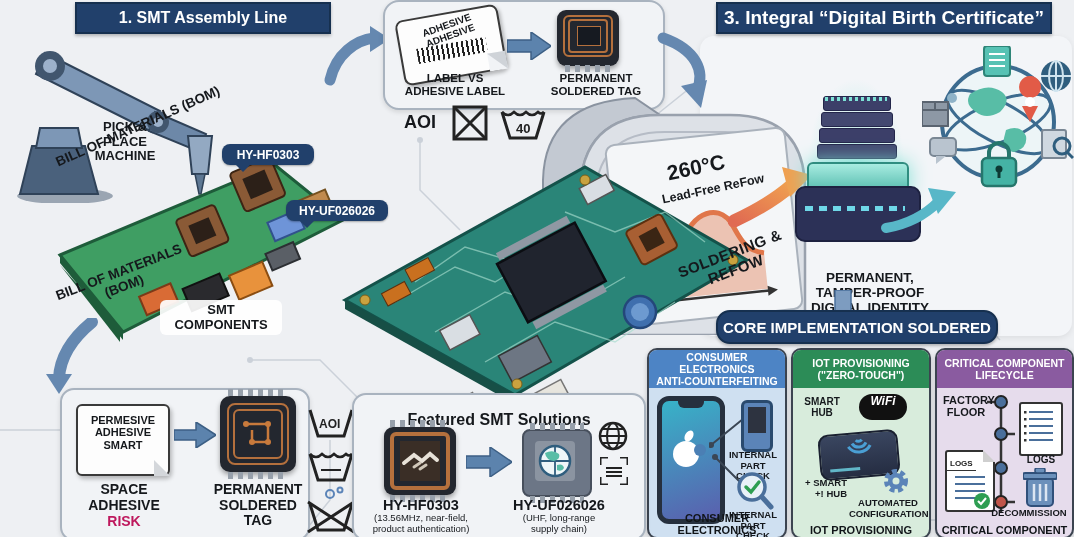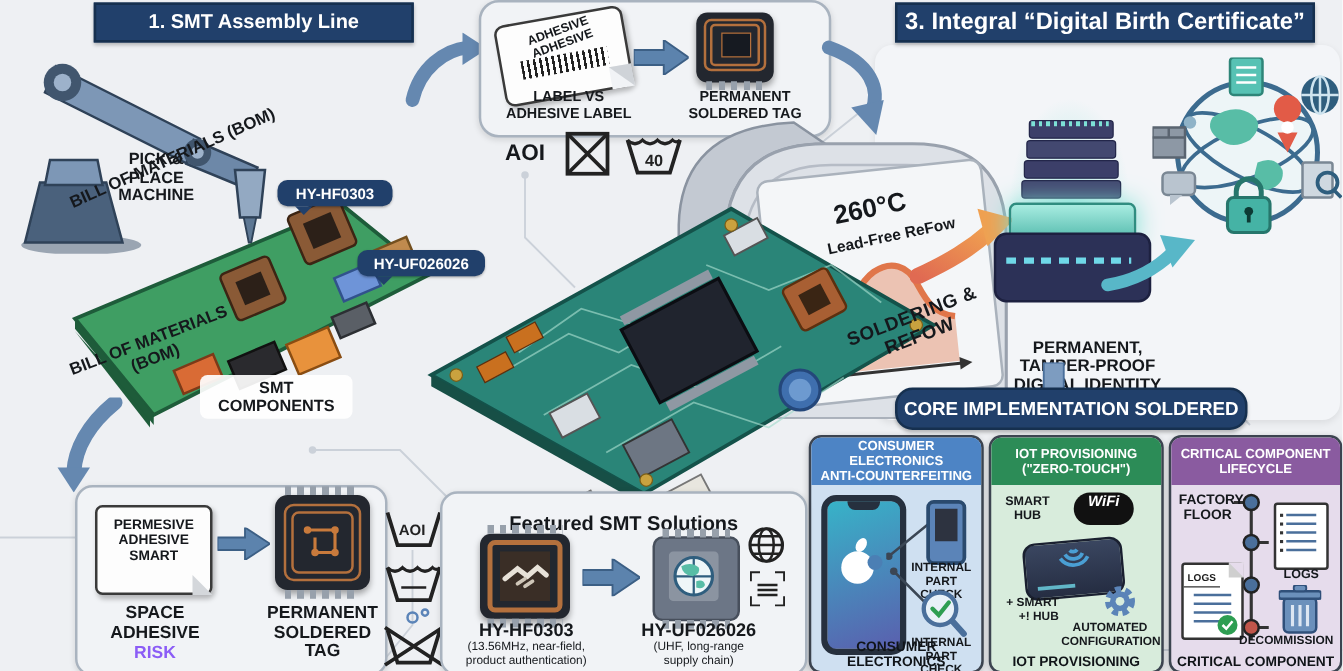--- a/index.html
+++ b/index.html
@@ -426,21 +426,21 @@
       <svg class="abs" style="left:20px;top:20px;" width="36" height="36" viewBox="0 0 36 36">
         <path d="M6,8 L28,8 L28,26 L12,26 L12,14" stroke="#c87a3c" stroke-width="2.5" fill="none"></path>
         <circle cx="6" cy="8" r="3" fill="#c87a3c"></circle>
           <circle cx="28" cy="8" r="3" fill="#c87a3c"></circle>
         <circle cx="28" cy="26" r="3" fill="#c87a3c"></circle>
           <circle cx="12" cy="26" r="3" fill="#c87a3c"></circle>
       </svg>
     </div>
     <div class="abs cap" style="left:10px;top:92px;width:104px;font-size:14px;">SPACE
 ADHESIVE</div>
-    <div class="abs cap" style="left:10px;top:124px;width:104px;font-size:14px;color:#8b5cf6;">RISK</div>
+    <div class="abs cap" style="left:10px;top:124px;width:104px;font-size:14px;color:#be185d;">RISK</div>
     <div class="abs cap" style="left:140px;top:92px;width:112px;font-size:14px;">PERMANENT
 SOLDERED
 TAG</div>
   </div>
 
   <svg class="abs" style="left:306px;top:404px;width:48px;height:36px;">
     <path d="M4,6 L12,32 L38,32 L46,6" fill="none" stroke="#222" stroke-width="3"></path>
     <text x="13" y="24" font-size="12" font-weight="bold" fill="#222">AOI</text>
   </svg>
   <svg class="abs" style="left:306px;top:448px;width:48px;height:36px;">

